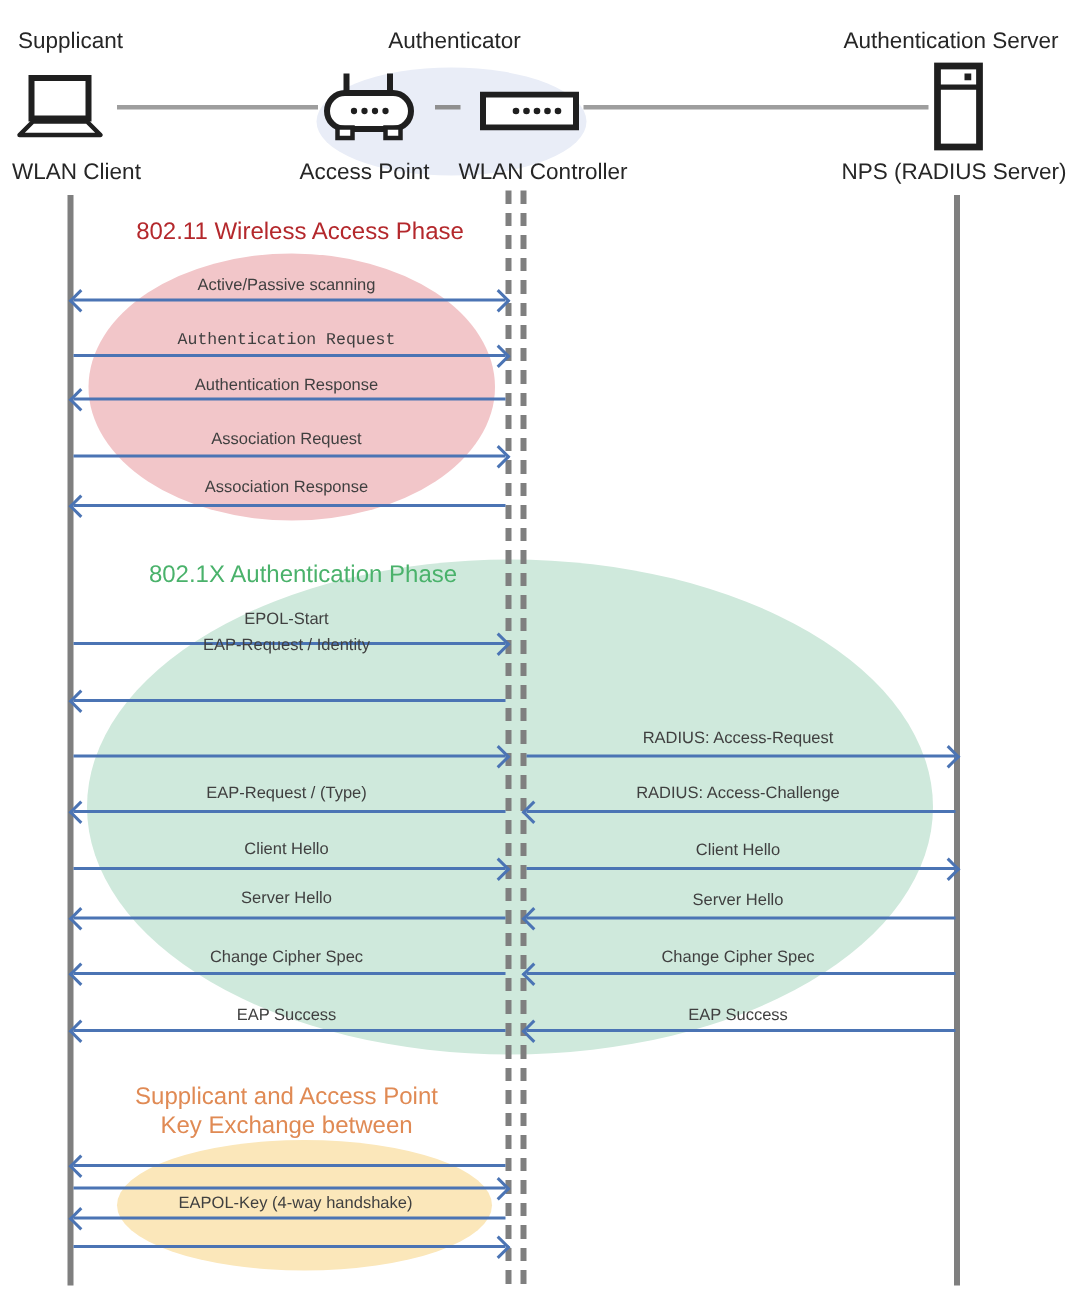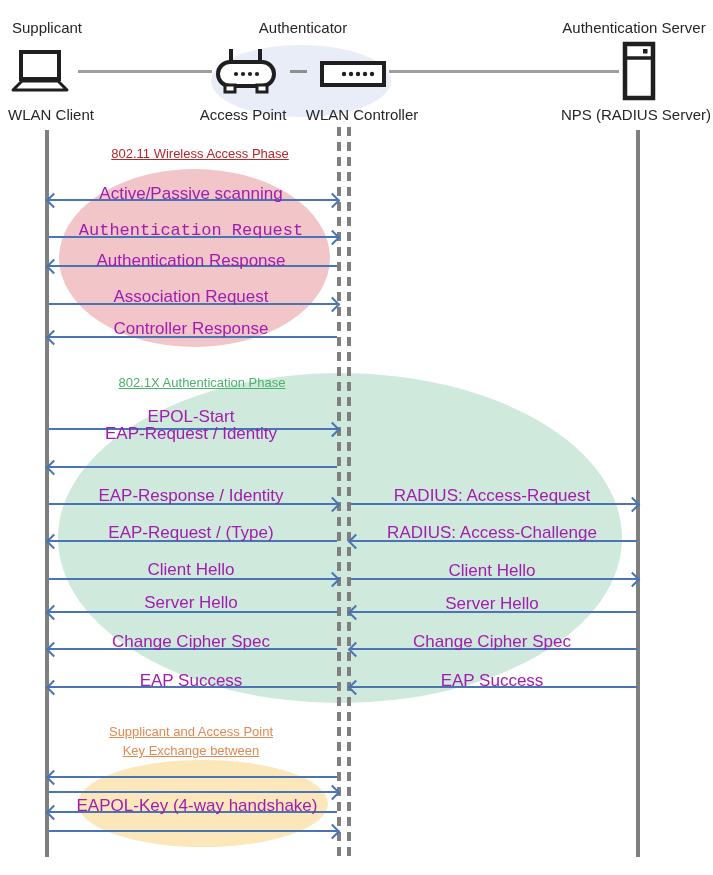--- a/index.html
+++ b/index.html
@@ -4,22 +4,22 @@
 <style>
   html,body{margin:0;padding:0;background:#fff;}
   #canvas{
     position:relative;width:713px;height:875px;background:#fff;overflow:hidden;
     font-family:"Liberation Sans", sans-serif;color:#262626;
   }
   .abs{position:absolute;}
   .ctr{transform:translateX(-50%);white-space:nowrap;}
   .role-label{font-size:15px;color:#262626;}
   .node-label{font-size:15px;color:#262626;}
-  .msg-label{font-size:17px;color:#a21caf;z-index:4;}
-  .phase-title{font-size:13px;z-index:4;text-decoration:underline;}
+  .msg-label{font-size:11px;color:#404040;z-index:4;}
+  .phase-title{font-size:16px;z-index:4;}
   .ellipse{border-radius:50%;z-index:0;}
   .lifeline{width:4px;z-index:1;}
   .lifeline.solid{background:#7f7f7f;}
   .lifeline.dashed{background:repeating-linear-gradient(to bottom,#7f7f7f 0 9px,transparent 9px 15px);}
   .connector{height:3px;background:#9e9e9e;z-index:1;}
   .arrow{height:2px;background:#4b74b4;z-index:3;}
   .arrow.dir-right::after,.arrow.dir-both::after{
     content:"";position:absolute;right:-1px;top:-4px;width:9px;height:9px;
     border-top:2px solid #4b74b4;border-right:2px solid #4b74b4;transform:rotate(45deg);
   }
@@ -105,30 +105,29 @@
 
   <div class="abs ctr msg-label" style="left:191px;top:221px;font-family:Liberation Mono, monospace;">Authentication Request</div>
   <div class="abs arrow dir-right" style="left:49px;top:236px;width:288px;"></div>
 
   <div class="abs ctr msg-label" style="left:191px;top:251px;">Authentication Response</div>
   <div class="abs arrow dir-left" style="left:49px;top:265px;width:288px;"></div>
 
   <div class="abs ctr msg-label" style="left:191px;top:287px;">Association Request</div>
   <div class="abs arrow dir-right" style="left:49px;top:303px;width:288px;"></div>
 
-  <div class="abs ctr msg-label" style="left:191px;top:319px;">Controller Response</div>
+  <div class="abs ctr msg-label" style="left:191px;top:319px;">Association Response</div>
   <div class="abs arrow dir-left" style="left:49px;top:336px;width:288px;"></div>
 
   <div class="abs ctr msg-label" style="left:191px;top:407px;">EPOL-Start</div>
   <div class="abs arrow dir-right" style="left:49px;top:428px;width:288px;"></div>
 
   <div class="abs ctr msg-label" style="left:191px;top:424px;">EAP-Request / Identity</div>
   <div class="abs arrow dir-left" style="left:49px;top:466px;width:288px;"></div>
 
-  <div class="abs ctr msg-label" style="left:191px;top:486px;">EAP-Response / Identity</div>
   <div class="abs arrow dir-right" style="left:49px;top:503px;width:288px;"></div>
 
   <div class="abs ctr msg-label" style="left:191px;top:523px;">EAP-Request / (Type)</div>
   <div class="abs arrow dir-left" style="left:49px;top:540px;width:288px;"></div>
 
   <div class="abs ctr msg-label" style="left:191px;top:560px;">Client Hello</div>
   <div class="abs arrow dir-right" style="left:49px;top:578px;width:288px;"></div>
 
   <div class="abs ctr msg-label" style="left:191px;top:593px;">Server Hello</div>
   <div class="abs arrow dir-left" style="left:49px;top:611px;width:288px;"></div>

